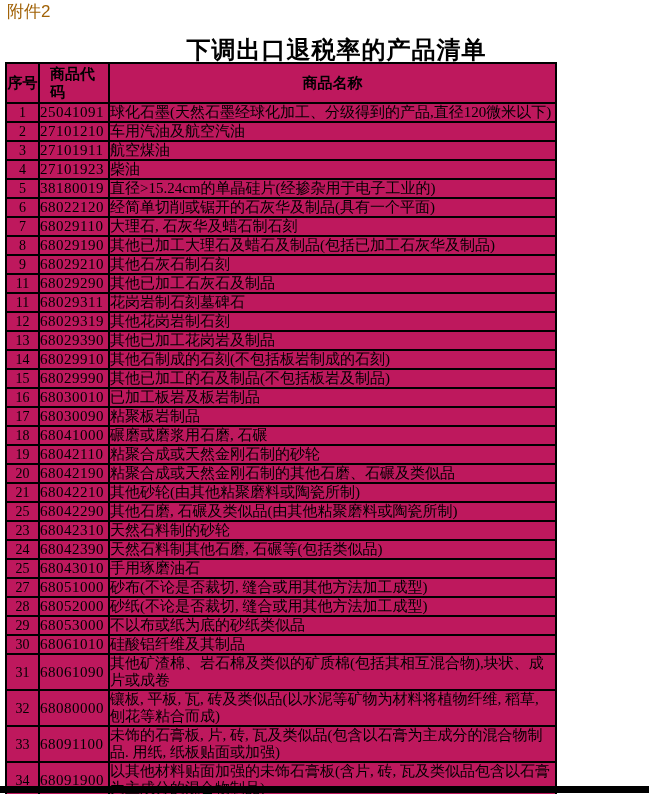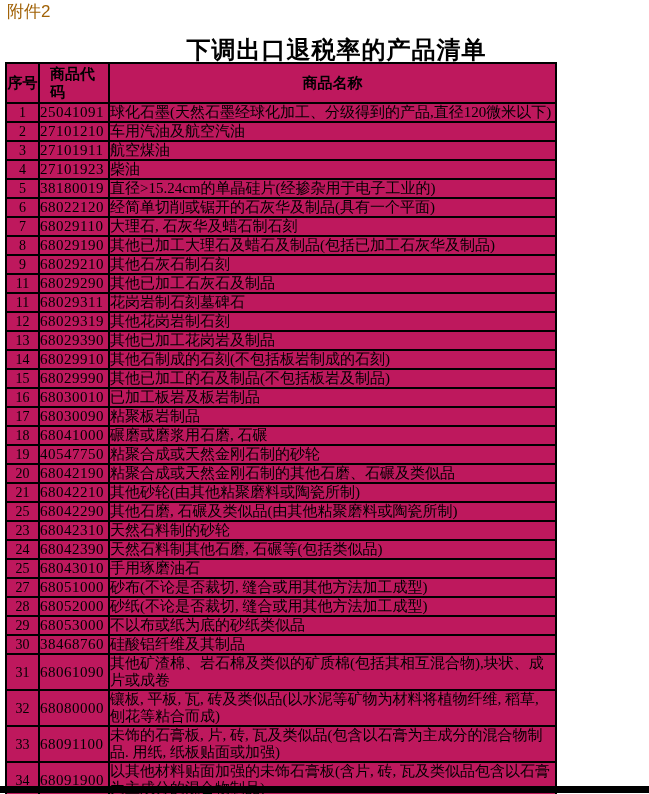--- a/index.html
+++ b/index.html
@@ -158,21 +158,21 @@
     <td class="col-code">68030090</td>
     <td class="col-name">粘聚板岩制品</td>
   </tr>
         <tr>
     <td class="col-index">18</td>
     <td class="col-code">68041000</td>
     <td class="col-name">碾磨或磨浆用石磨, 石碾</td>
   </tr>
         <tr>
     <td class="col-index">19</td>
-    <td class="col-code">40547750</td>
+    <td class="col-code">68042110</td>
     <td class="col-name">粘聚合成或天然金刚石制的砂轮</td>
   </tr>
         <tr>
     <td class="col-index">20</td>
     <td class="col-code">68042190</td>
     <td class="col-name">粘聚合成或天然金刚石制的其他石磨、石碾及类似品</td>
   </tr>
         <tr>
     <td class="col-index">21</td>
     <td class="col-code">68042210</td>
@@ -208,21 +208,21 @@
     <td class="col-code">68052000</td>
     <td class="col-name">砂纸(不论是否裁切, 缝合或用其他方法加工成型)</td>
   </tr>
         <tr>
     <td class="col-index">29</td>
     <td class="col-code">68053000</td>
     <td class="col-name">不以布或纸为底的砂纸类似品</td>
   </tr>
         <tr>
     <td class="col-index">30</td>
-    <td class="col-code">38468760</td>
+    <td class="col-code">68061010</td>
     <td class="col-name">硅酸铝纤维及其制品</td>
   </tr>
         <tr>
     <td class="col-index">31</td>
     <td class="col-code">68061090</td>
     <td class="col-name">其他矿渣棉、岩石棉及类似的矿质棉(包括其相互混合物),块状、成片或成卷</td>
   </tr>
         <tr>
     <td class="col-index">32</td>
     <td class="col-code">68080000</td>

